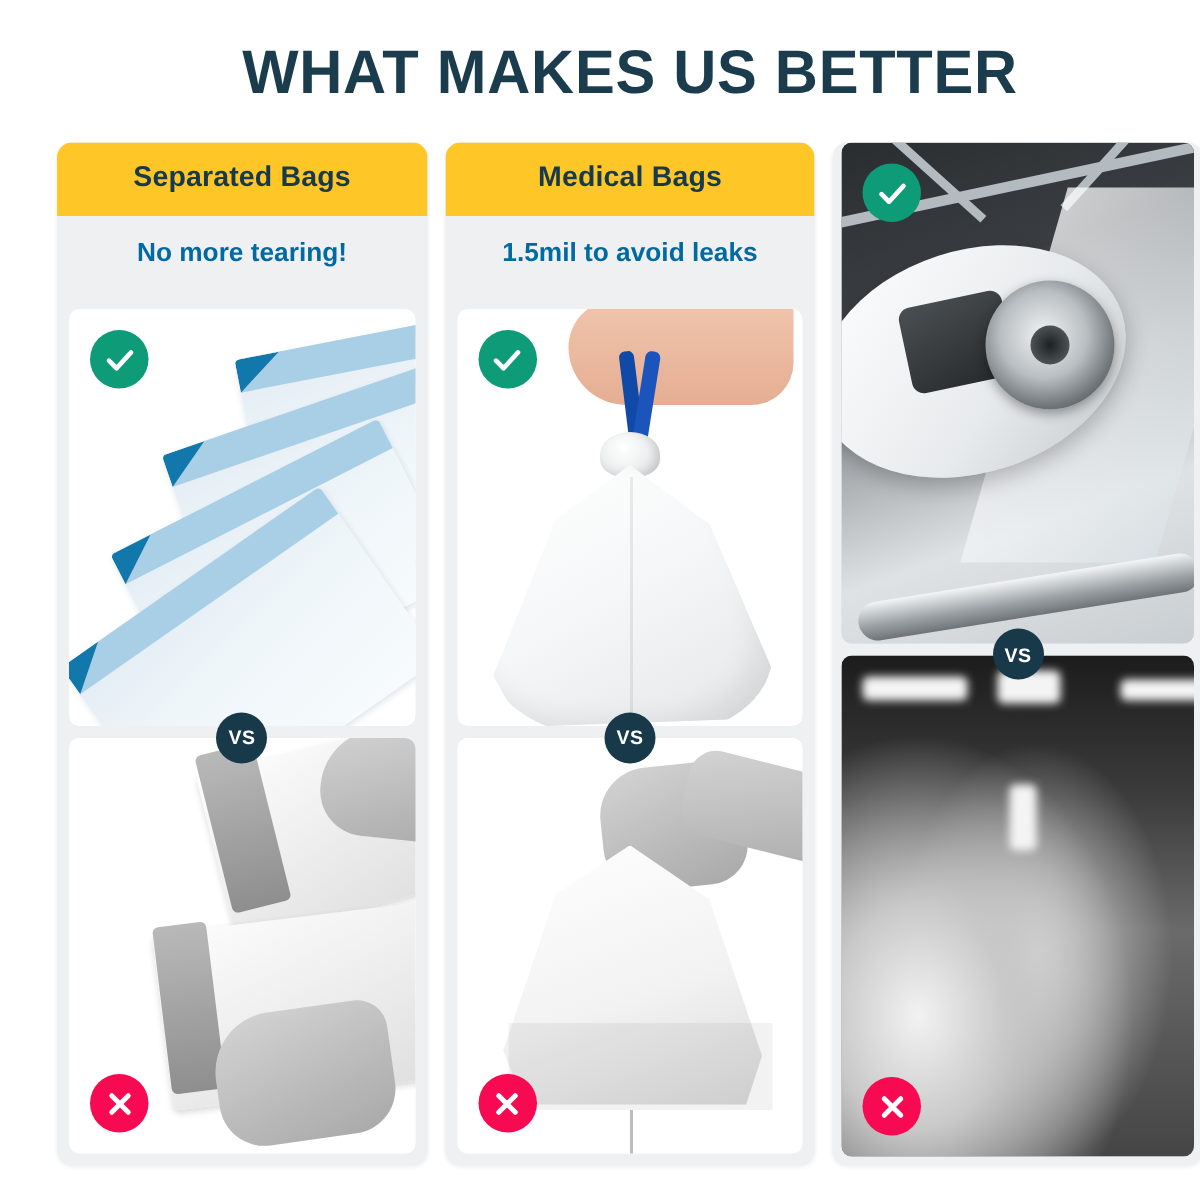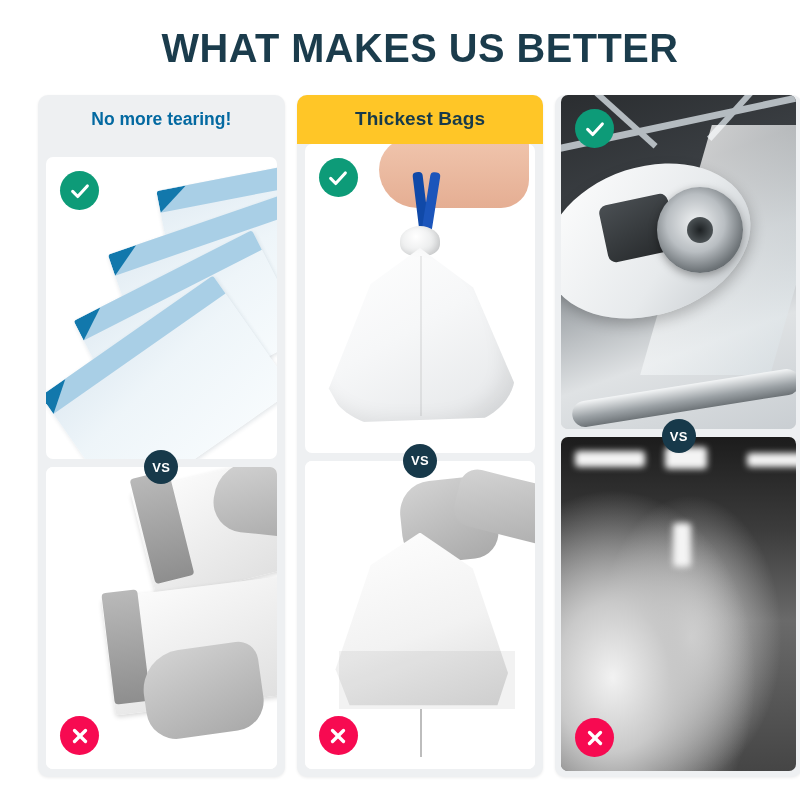--- a/index.html
+++ b/index.html
@@ -235,20 +235,21 @@
 </head>
 <body>
 
 <div class="page">
 
   <h1 class="page-title">WHAT MAKES US BETTER</h1>
 
   <div class="columns">
 
     <div class="card">
+      <div class="card-header">Separated Bags</div>
       <div class="card-sub">No more tearing!</div>
       <div class="panels">
 
         <div class="panel">
           <div class="art">
             <div class="sheet" style="left:120px; top:14px; transform:rotate(-11deg);">
                 <div class="strip"></div>
                 <div class="corner"></div>
               </div>
             <div class="sheet" style="left:76px; top:62px; transform:rotate(-19deg);">
@@ -287,21 +288,22 @@
                 <line x1="6" y1="6" x2="18" y2="18"></line>
                 <line x1="18" y1="6" x2="6" y2="18"></line>
               </svg>
           </div>
         </div>
 
       </div>
     </div>
 
     <div class="card">
-      <div class="card-header">Thickest Bags</div>
+      <div class="card-header">Medical Bags</div>
+      <div class="card-sub">1.5mil to avoid leaks</div>
       <div class="panels">
 
         <div class="panel">
           <div class="bagwrap">
             <div class="hand-top"></div>
             <div class="drawstring"></div>
             <div class="drawstring b"></div>
             <div class="knot"></div>
             <div class="bagbody"></div>
             <div class="bagfold"></div>

